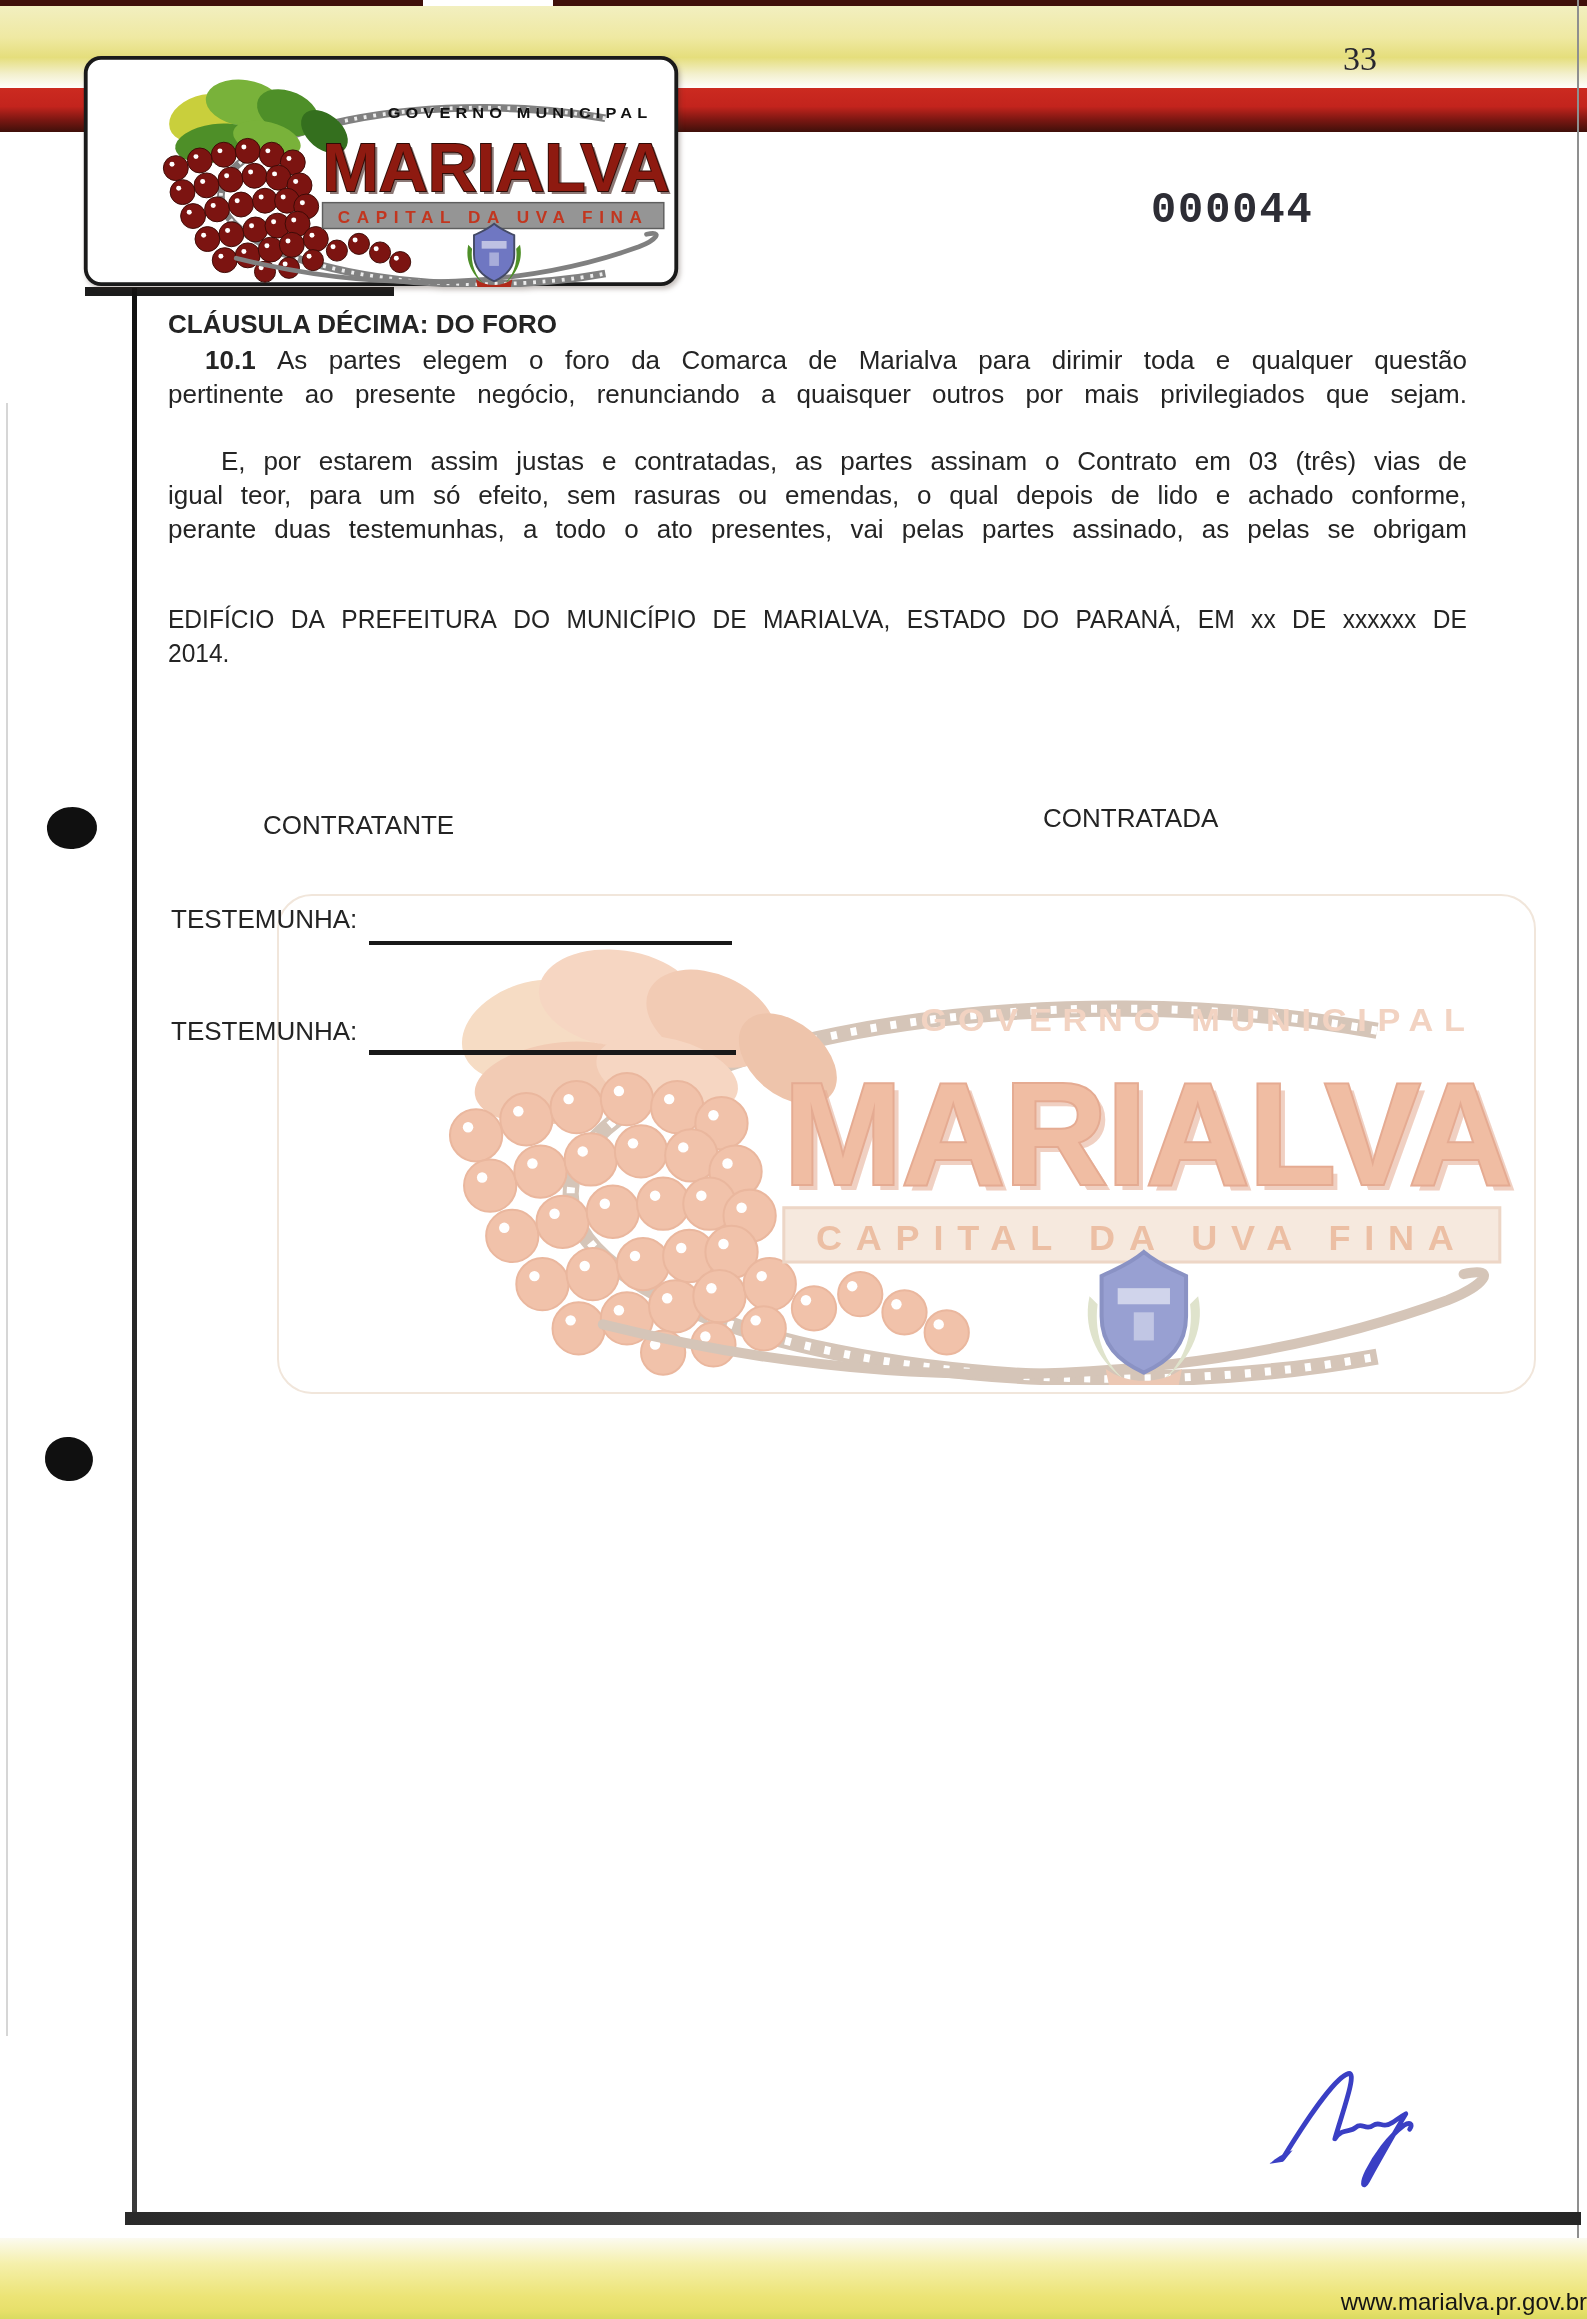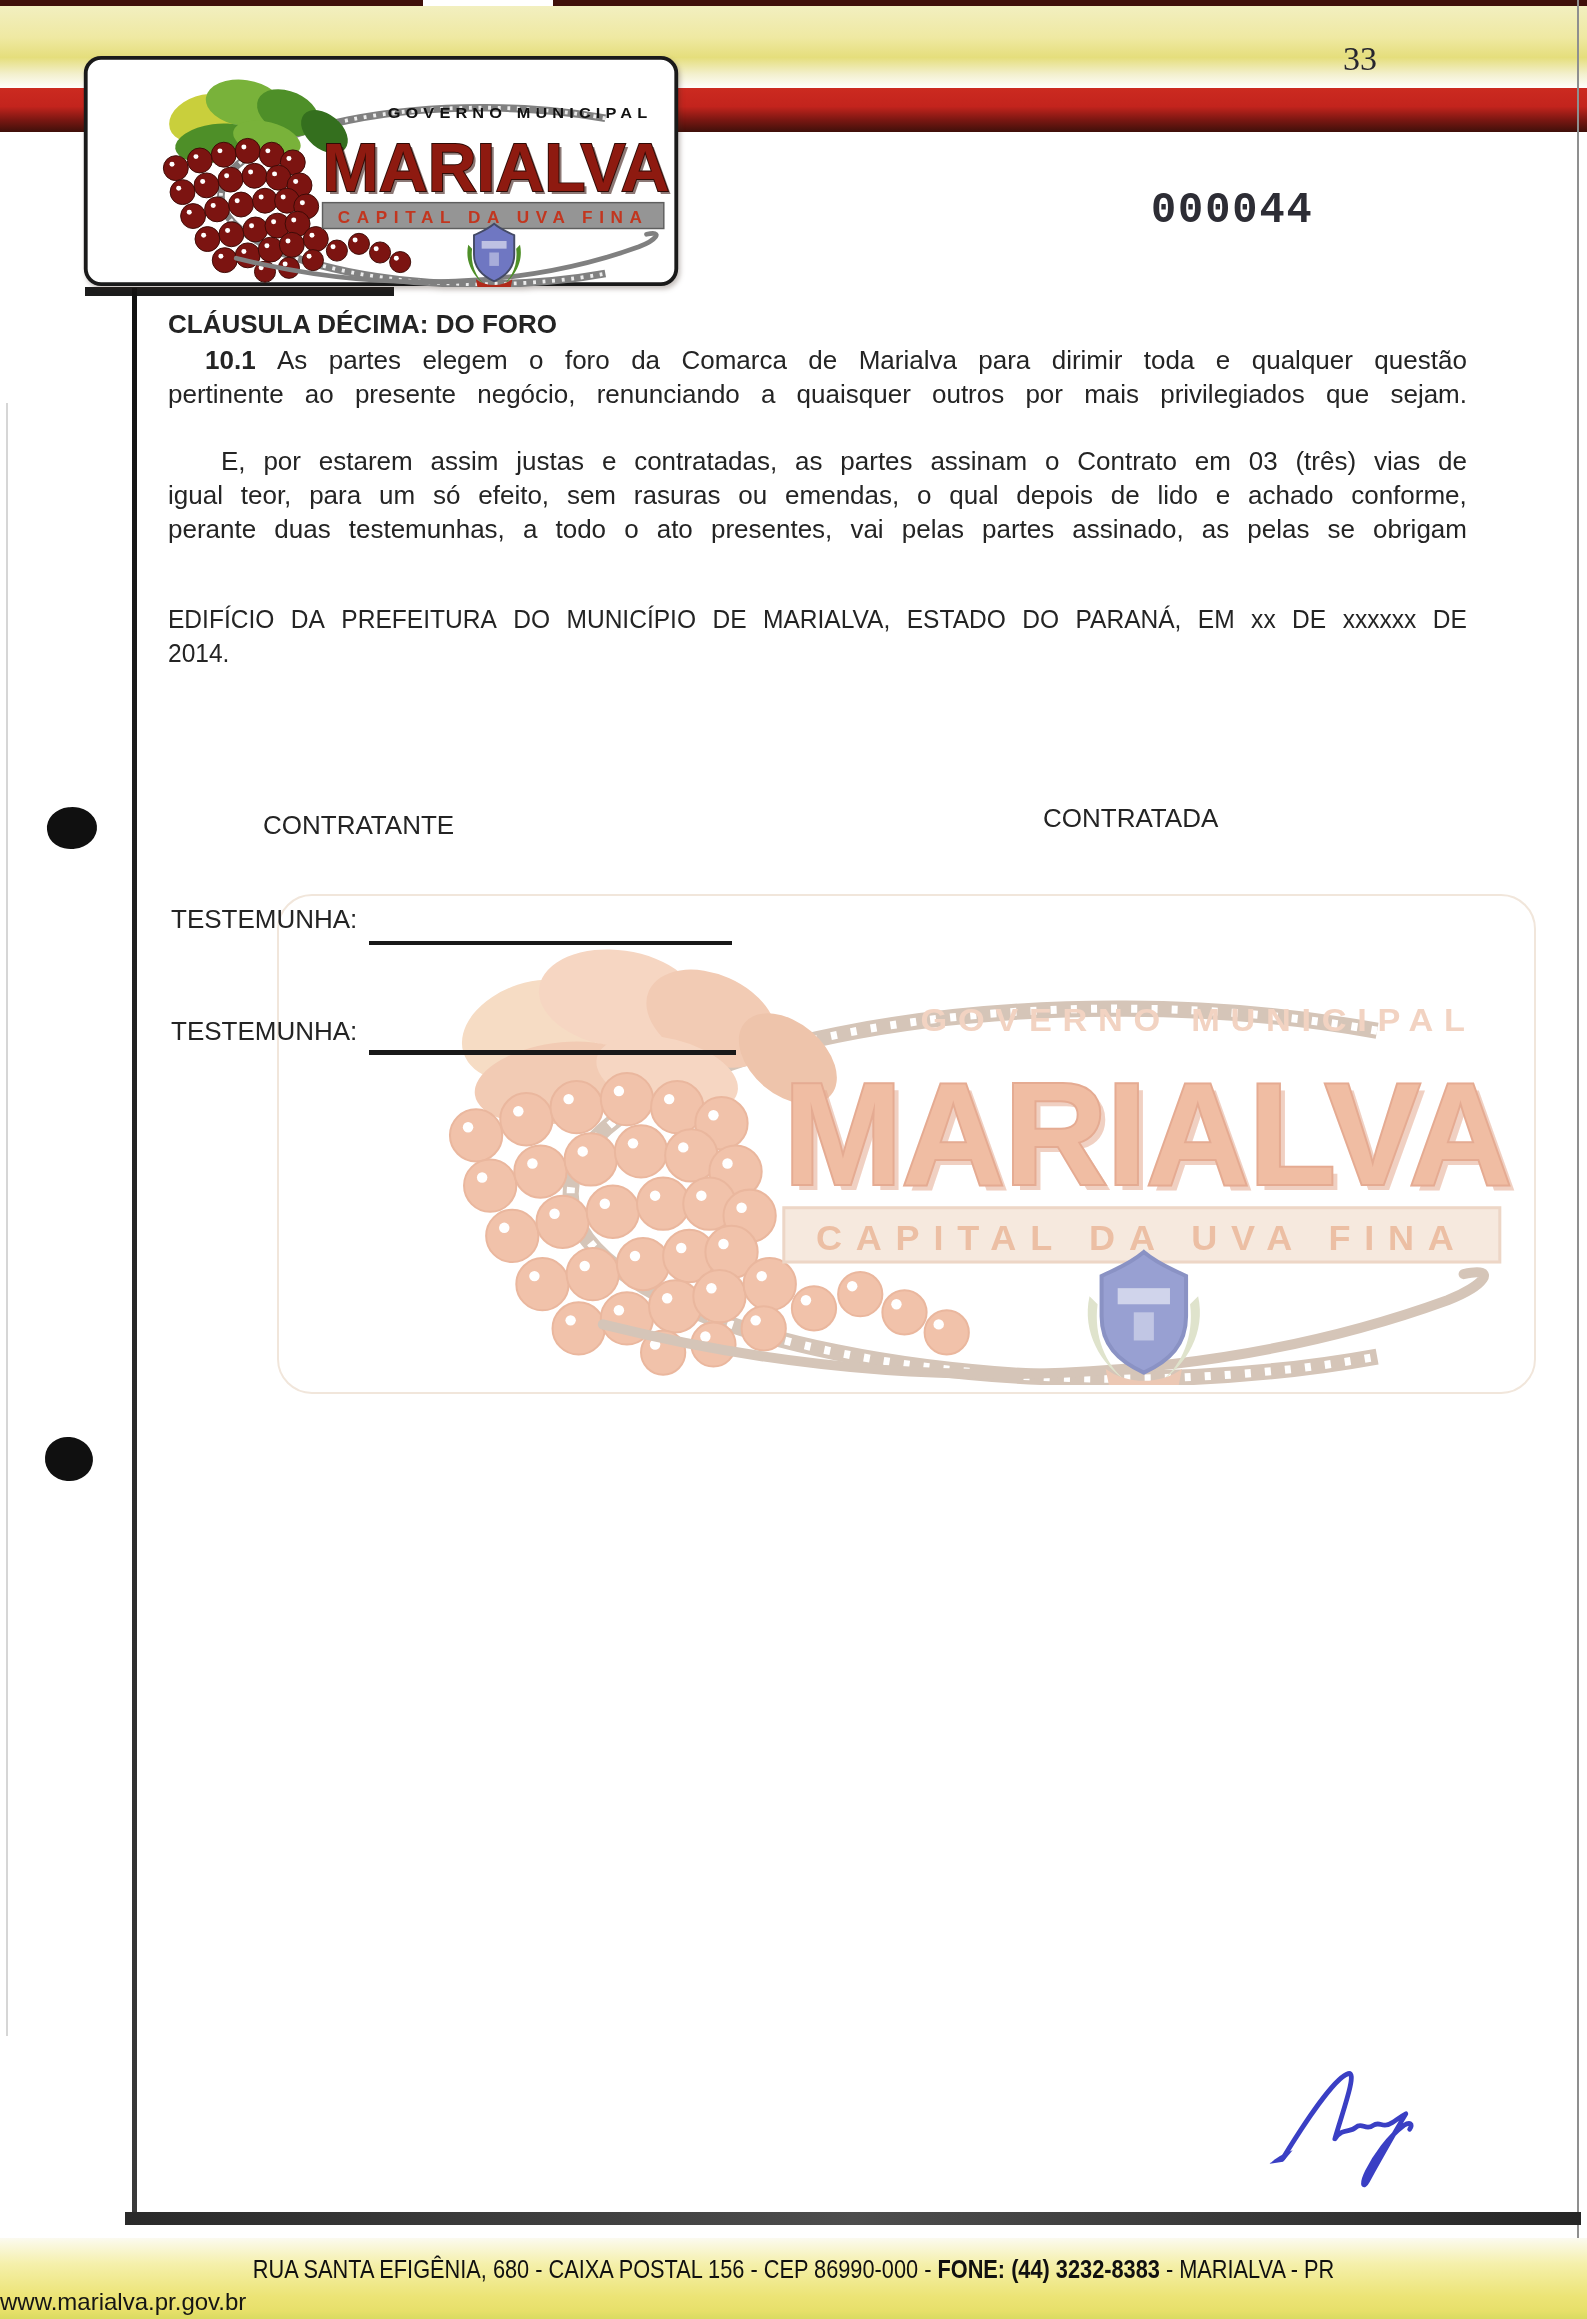--- a/index.html
+++ b/index.html
@@ -51,21 +51,21 @@
   .hole{position:absolute;background:#101010;border-radius:48% 52% 50% 50%;z-index:6;}
   .hole1{left:47px;top:807px;width:50px;height:42px;transform:rotate(-6deg);}
   .hole2{left:45px;top:1437px;width:48px;height:44px;transform:rotate(4deg);}
   
   .signature{left:1254px;top:2041px;width:202px;height:163px;z-index:5;}
   
   .footer{left:0;top:2238px;width:1587px;height:81px;z-index:2;
      background:linear-gradient(180deg,#fbfaf0 0%,#f5f0ab 32%,#ece476 72%,#e7e06a 90%,#d9db60 100%);}
   .f1{position:absolute;left:0;top:17.3px;width:1587px;text-align:center;font-size:25px;color:#101010;}
   .f1 .fwrap{display:inline-block;transform:scaleX(.87);transform-origin:center top;white-space:nowrap;}
-  .f2{position:absolute;left:0;top:50px;width:1587px;text-align:left;font-size:24px;color:#151515;}
+  .f2{position:absolute;left:0;top:50px;width:1587px;text-align:right;font-size:24px;color:#151515;}
 </style>
 </head>
 <body>
 
 <div class="page">
 
   <div class="abs top-strip"></div>
   <div class="abs top-gap"></div>
   <div class="abs yellow-band"></div>
   <div class="abs red-stripe"></div>
@@ -411,20 +411,17 @@
 
   <div class="hole hole1"></div>
   <div class="hole hole2"></div>
 
   <svg class="abs signature" viewBox="0 0 210 170">
     <path d="M16 128 C22 122 30 118 40 114 L30 126 Z" fill="#3a3fc4"></path>
     <path d="M30 122 C52 86 84 38 98 34 C108 31 92 74 84 102 C92 90 100 96 106 90 C112 84 116 94 124 88 C131 83 134 92 144 85 C150 81 154 78 158 76 C146 96 128 128 118 146 C113 155 112 148 118 136 C126 120 140 100 156 88 C162 84 166 86 162 92" fill="none" stroke="#3a3fc4" stroke-width="5" stroke-linecap="round" stroke-linejoin="round"></path>
   </svg>
 
   <div class="abs footer">
-    <div class="f1">
-      <span class="fwrap" id="footerLine1"><div class="tline"><span>RUA SANTA EFIGÊNIA, 680 - CAIXA POSTAL 156 - CEP 86990-000 - </span><span style="font-weight: bold;">FONE: (44) 3232-8383</span><span> - MARIALVA - PR</span></div></span>
-    </div>
     <div class="f2">www.marialva.pr.gov.br</div>
   </div>
 
 </div>
 
 
 </body></html>

